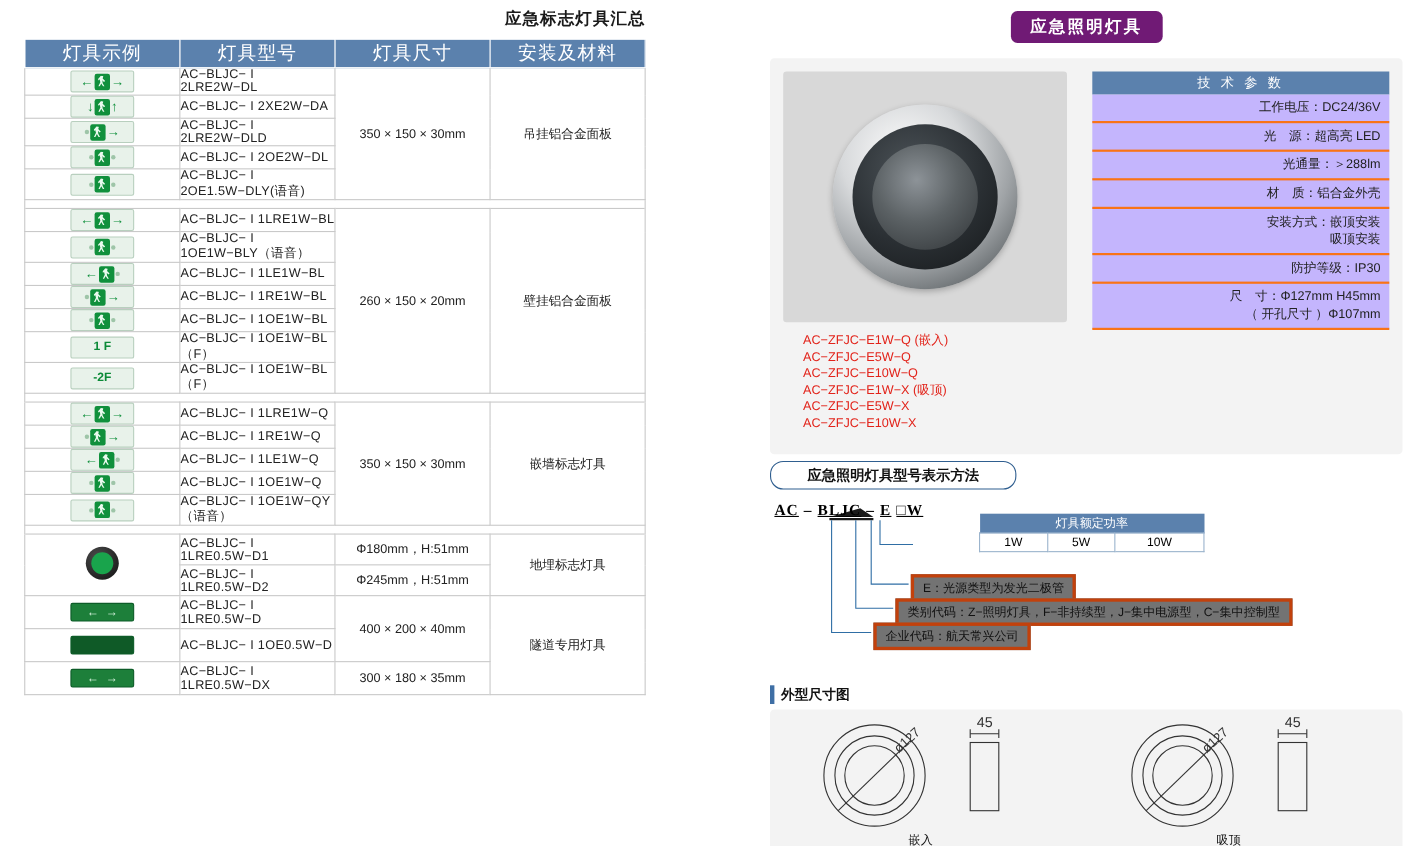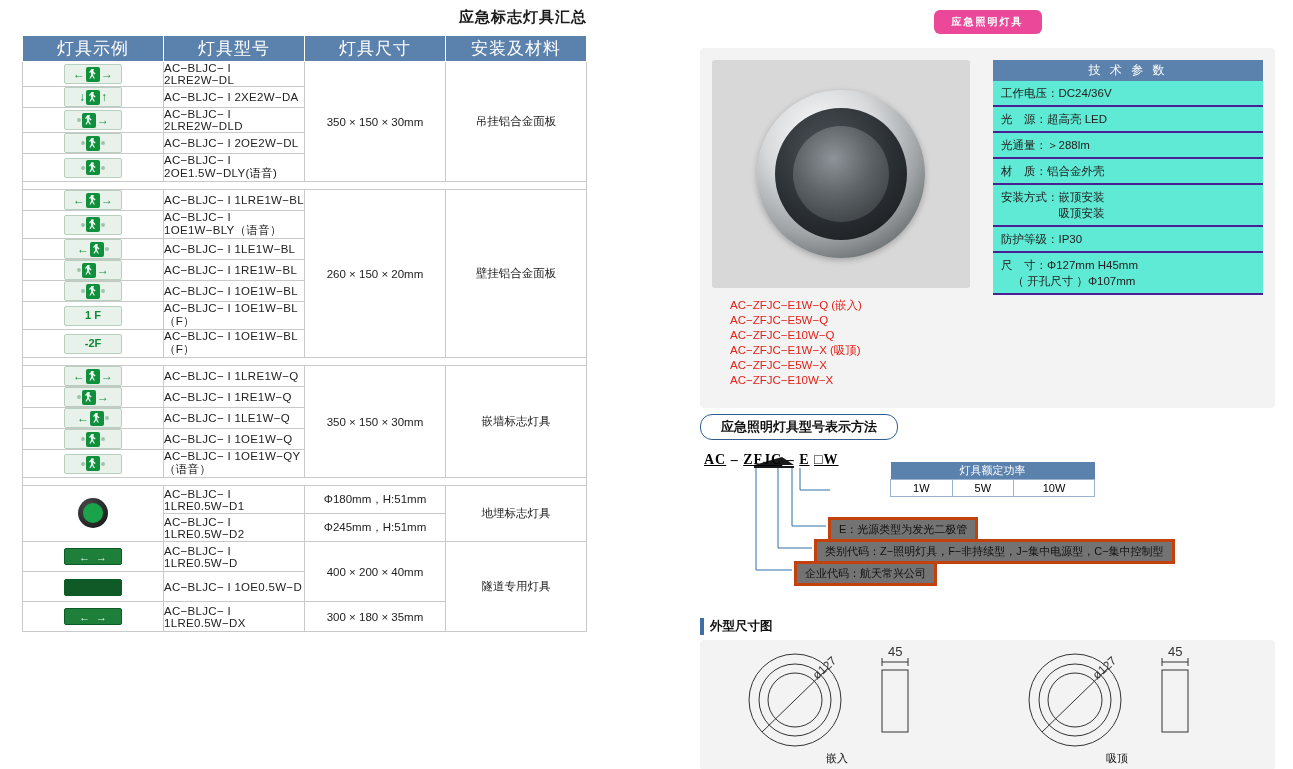--- a/index.html
+++ b/index.html
@@ -100,23 +100,23 @@
     display:inline-flex; align-items:center; justify-content:center;
     width:58px; height:17px; border-radius:2px;
     background:#1d7f3a; border:1px solid #0d5c28; color:#dff7e4; font-size:11px; gap:3px;
   }
   .sign-tunnel.dark { background:#0f5a27; }
 
   
   .right { position: absolute; left: 700px; top: 10px; width: 575px; }
   .badge {
     display:inline-block;
-    background:#ec4899;
+    background:#701a75;
     color:#ffffff;
-    font-size:10px;
+    font-size:15px;
     font-weight:bold;
     padding:5px 18px;
     border-radius:6px;
     letter-spacing:2px;
   }
   .badge-wrap{ text-align:center; width:575px; }
 
   .panel {
     position:relative;
     margin-top:14px;
@@ -159,27 +159,27 @@
     position:absolute; right:12px; top:12px;
     width: 270px;
     border-collapse: collapse;
     font-size:11.5px;
   }
   table.spec th {
     background:#5b81ad; color:#fff; font-weight:normal;
     height:21px; letter-spacing:3px; font-size:12px;
   }
   table.spec td {
-    background:#5eead4; border-bottom:2px solid #4c1d95;
-    padding:4px 8px; color:#222; line-height:16px;
+    background:#c4b5fd; border-bottom:2px solid #f97316;
+    padding:4px 8px; color:#222; line-height:16px;text-align:right;
   }
 
   .model-title {
     margin-top: 6px;
-    width: 198px;
+    width: 224px;
     border:1px solid #2f5e8f;
     border-radius: 12px;
     text-align:center;
     font-size:13px;
     font-weight:bold;
     padding:3px 0;
     color:#111;
     background:#fff;
   }
   .diagram { position:relative; margin-top:8px; height:148px; }
@@ -514,21 +514,21 @@
         </tbody>
       </table>
     </div>
 
     <div class="model-title">应急照明灯具型号表示方法</div>
 
     <div class="diagram">
       <div class="codeline" style="position:absolute;left:4px;top:4px;">
         <span style="text-decoration:underline">AC</span>
         <span>–</span>
-        <span style="text-decoration:underline">ZFJC</span>
+        <span style="text-decoration:underline">BLJC</span>
         <span>–</span>
         <span style="text-decoration:underline">E</span>
         <span style="text-decoration:underline">□W</span>
       </div>
 
       <svg style="position:absolute;left:0;top:0;" width="575" height="148">
         <path d="M100 20 L100 42 L130 42" stroke="#2f6ea5" fill="none" stroke-width="1"></path>
         <path d="M92 20 L92 78 L126 78" stroke="#2f6ea5" fill="none" stroke-width="1"></path>
         <path d="M78 20 L78 100 L112 100" stroke="#2f6ea5" fill="none" stroke-width="1"></path>
         <path d="M56 20 L56 122 L92 122" stroke="#2f6ea5" fill="none" stroke-width="1"></path>

